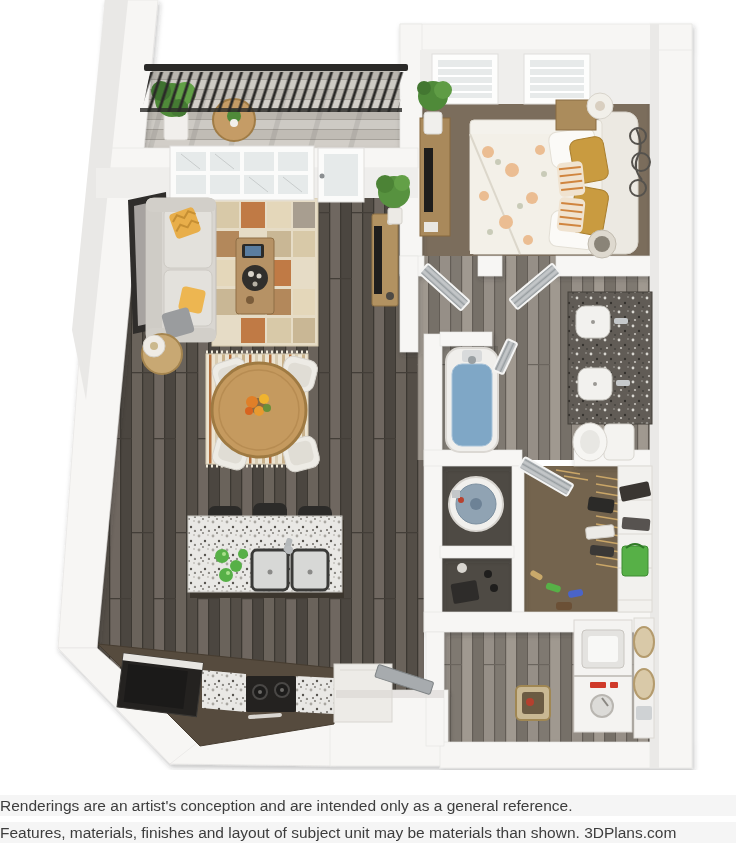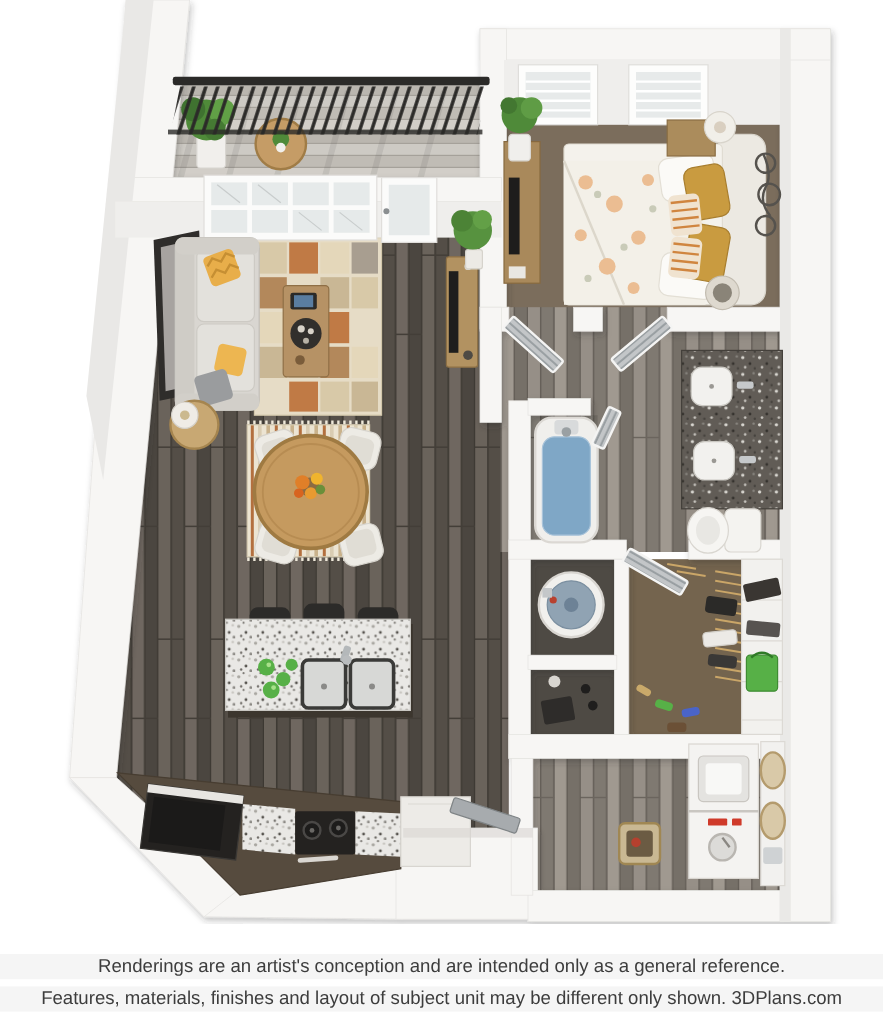--- a/index.html
+++ b/index.html
@@ -1,19 +1,19 @@
 <!DOCTYPE html>
 <html><head>
 <meta charset="utf-8">
 <style>
   html,body{margin:0;padding:0;background:#ffffff;}
   body{width:736px;height:850px;position:relative;overflow:hidden;
        font-family:"Liberation Sans",sans-serif;}
   .plan{position:absolute;top:0;left:0;}
-  .footer-line{position:absolute;left:0;width:736px;text-align:center;
+  .footer-line{position:absolute;left:0;width:736px;
        color:#3d3d3d;font-size:15.5px;line-height:21px;white-space:nowrap;
        background:#f5f5f5;}
   .footer-line1{top:795px;}
   .footer-line2{top:822px;}
 </style>
 </head>
 <body>
 
 <svg class="plan" width="736" height="770" viewBox="0 0 736 770">
   <defs>
@@ -540,13 +540,13 @@
     </g>
     <g>
       <rect x="516" y="686" width="34" height="34" rx="5" fill="#c9b893" stroke="#a08753" stroke-width="2"></rect>
       <rect x="522" y="692" width="22" height="22" rx="3" fill="#6b5b43"></rect>
       <circle cx="530" cy="702" r="4" fill="#b5402e"></circle>
     </g>
   </g>
 </svg>
 
 <div class="footer-line footer-line1">Renderings are an artist's conception and are intended only as a general reference.</div>
-<div class="footer-line footer-line2">Features, materials, finishes and layout of subject unit may be different only shown. 3DPlans.com</div>
+<div class="footer-line footer-line2">Features, materials, finishes and layout of subject unit may be materials than shown. 3DPlans.com</div>
 
 </body></html>

